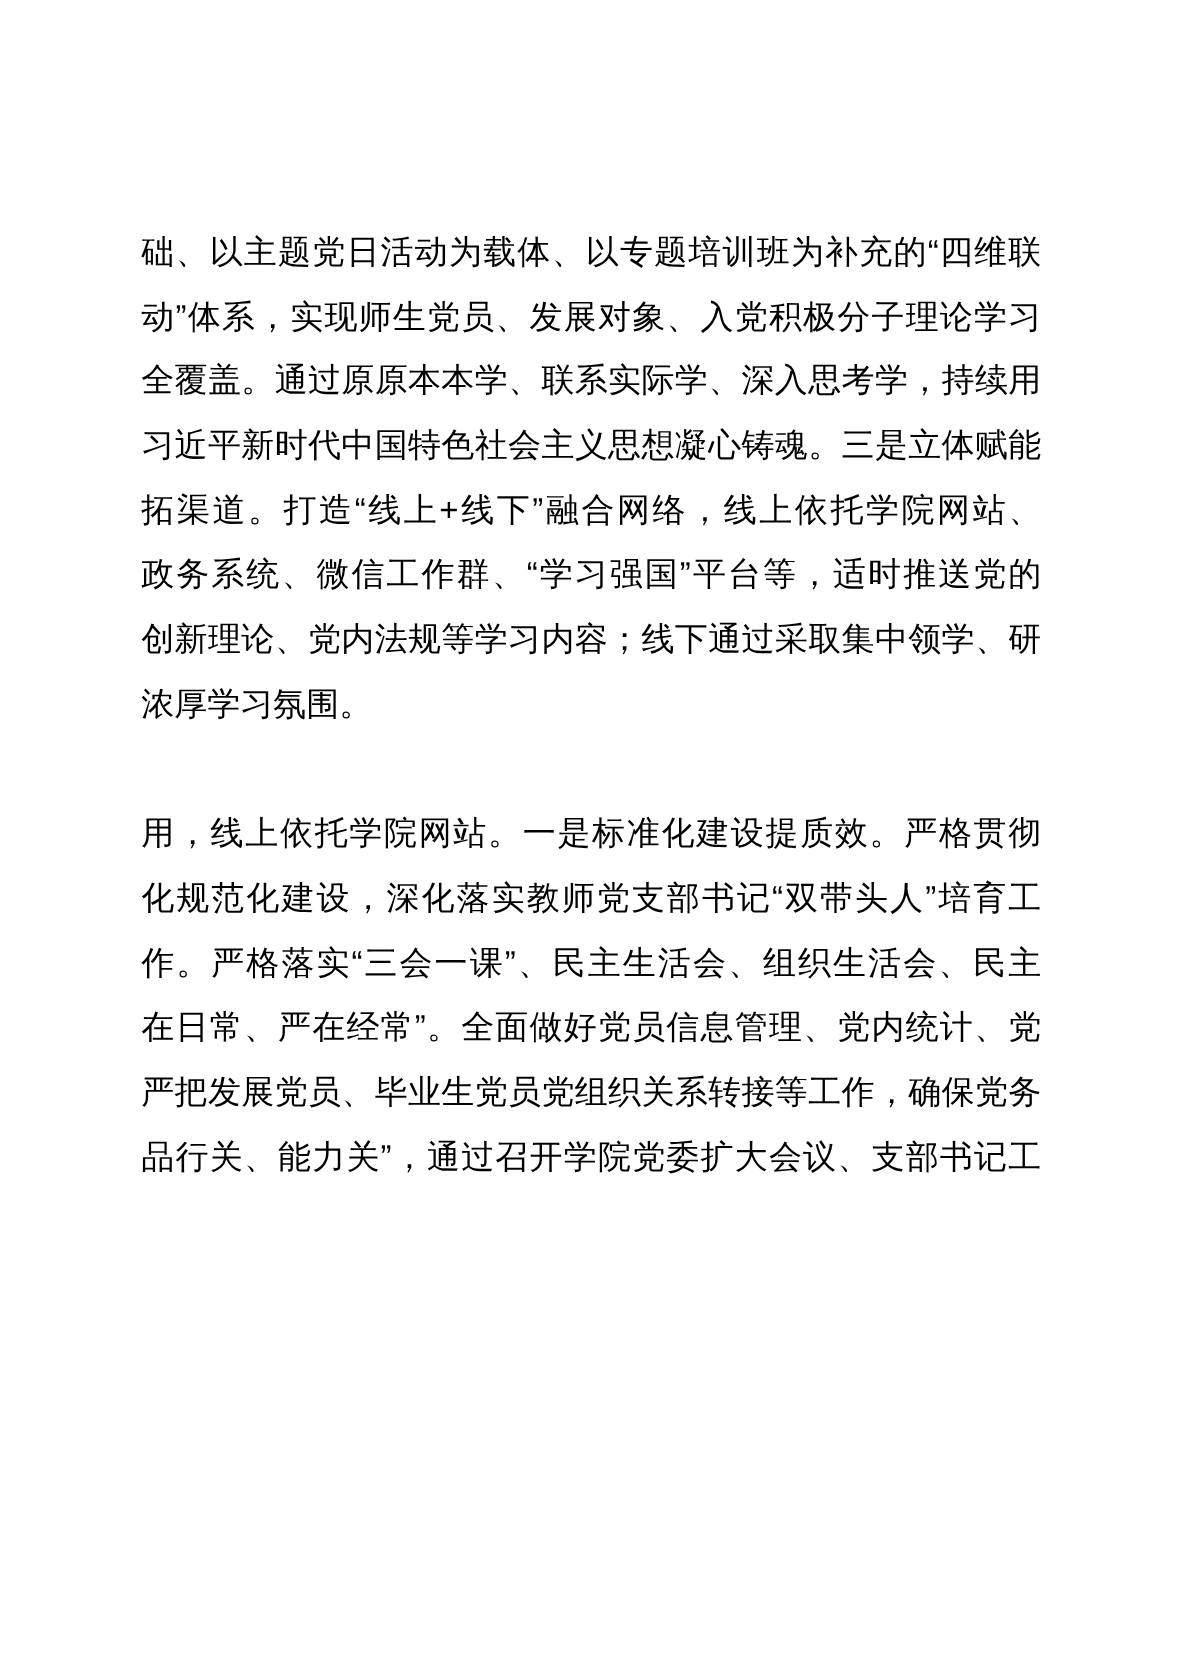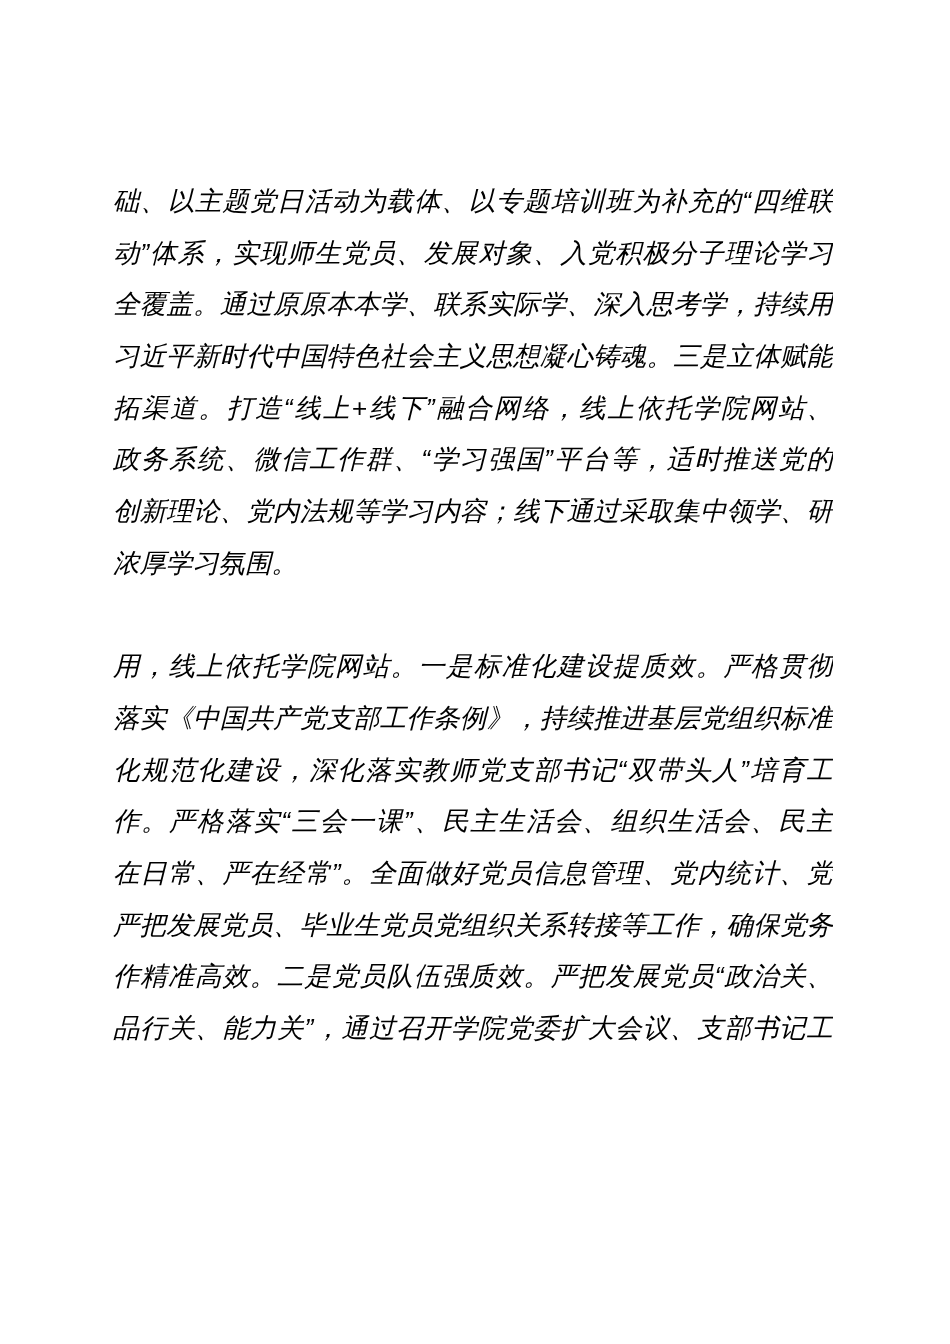--- a/index.html
+++ b/index.html
@@ -15,21 +15,20 @@
     position: relative;
     overflow: hidden;
   }
   .page {
     position: absolute;
     left: 0;
     top: 0;
     width: 950px;
     height: 1344px;
     background: #ffffff;
-    font-style: italic;
   }
   .text-block {
     position: absolute;
     left: 113px;
     top: 176px;
     width: 720px;
   }
   .line {
     font-size: 26.4px;
     line-height: 51.7px;
@@ -63,23 +62,21 @@
       <div class="line">政务系统、微信工作群、“学习强国”平台等，适时推送党的</div>
       <div class="line">创新理论、党内法规等学习内容；线下通过采取集中领学、研</div>
       <div class="line para-end">浓厚学习氛围。</div>
     </div>
 
     <div>
       <div class="line first-indent">
         
       </div>
       <div class="line">用，线上依托学院网站。一是标准化建设提质效。严格贯彻</div>
-      <div class="line">落实《中国共产党支部工作条例》，持续推进基层党组织标准</div>
       <div class="line">化规范化建设，深化落实教师党支部书记“双带头人”培育工</div>
       <div class="line">作。严格落实“三会一课”、民主生活会、组织生活会、民主</div>
       <div class="line">在日常、严在经常”。全面做好党员信息管理、党内统计、党</div>
       <div class="line">严把发展党员、毕业生党员党组织关系转接等工作，确保党务工</div>
-      <div class="line">作精准高效。二是党员队伍强质效。严把发展党员“政治关、</div>
       <div class="line">品行关、能力关”，通过召开学院党委扩大会议、支部书记工</div>
     </div>
 
   </div>
 </div>
 
 </body></html>

